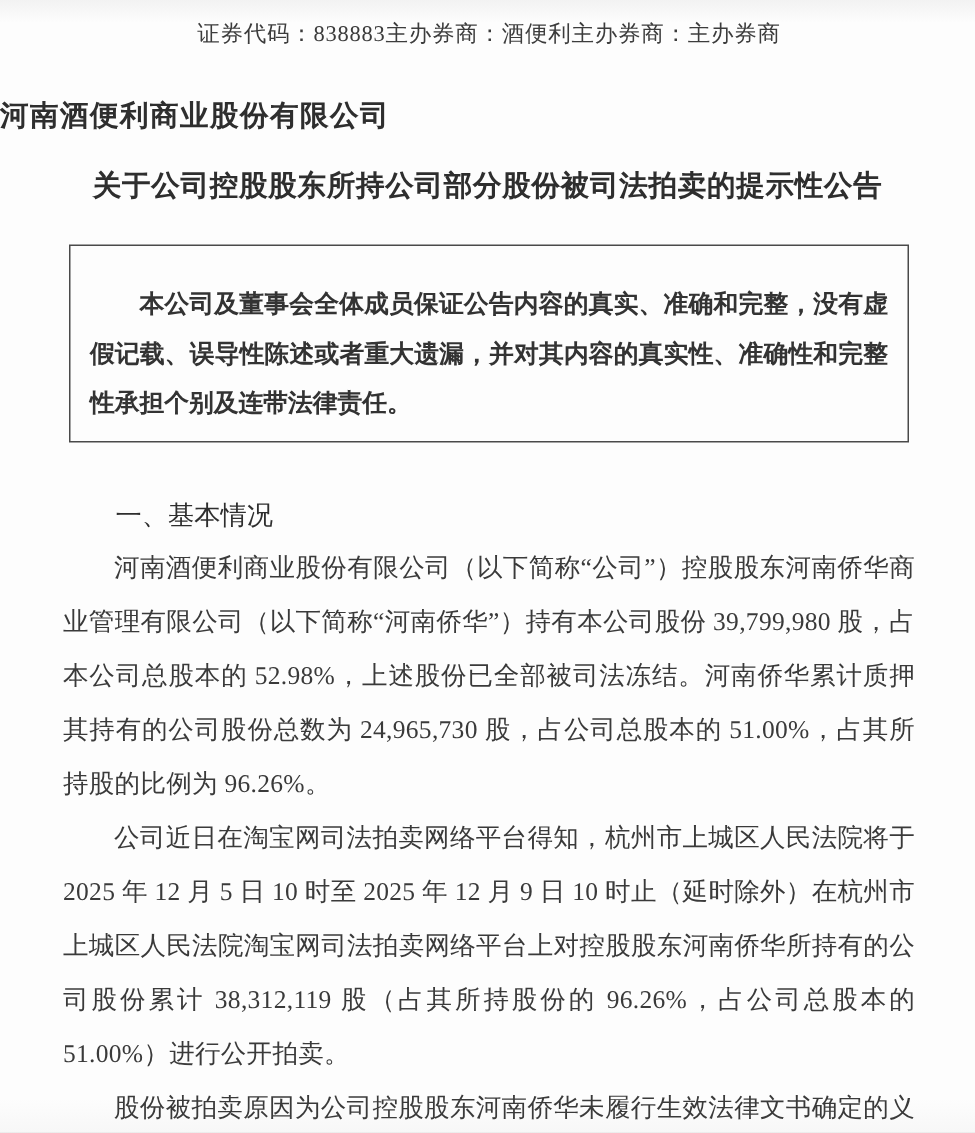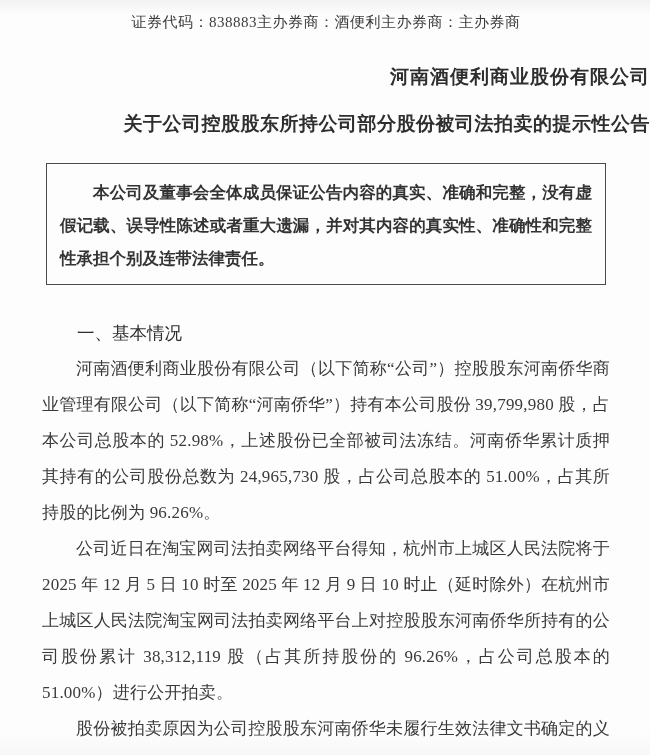--- a/index.html
+++ b/index.html
@@ -16,39 +16,39 @@
   }
   .header-row {
     display: flex;
     justify-content: center;
     padding: 13px 40px 0 42px;
     font-size: 15px;
     letter-spacing: 0.5px;
     color: #3c3c3c;
   }
   .doc-title {
-    text-align: right;
+    text-align: left;
     font-weight: bold;
     font-size: 19px;
     letter-spacing: 1px;
     margin-top: 32px;
     color: #2e2e2e;
   }
   .doc-subtitle {
-    text-align: right;
+    text-align: center;
     font-weight: bold;
     font-size: 19px;
     letter-spacing: 0.5px;
     margin-top: 21px;
     color: #2e2e2e;
   }
   .disclaimer-box {
     margin: 26px 44px 0 46px;
     border: 1.6px solid #4a4a4a;
-    padding: 12px 13px 9px 13px;
+    padding: 22px 13px 9px 13px;
     font-size: 16.5px;
     font-weight: bold;
     line-height: 33px;
     text-align: justify;
     text-indent: 2em;
     color: #333;
   }
   .section-heading {
     margin: 36px 40px 0 42px;
     text-indent: 2em;

